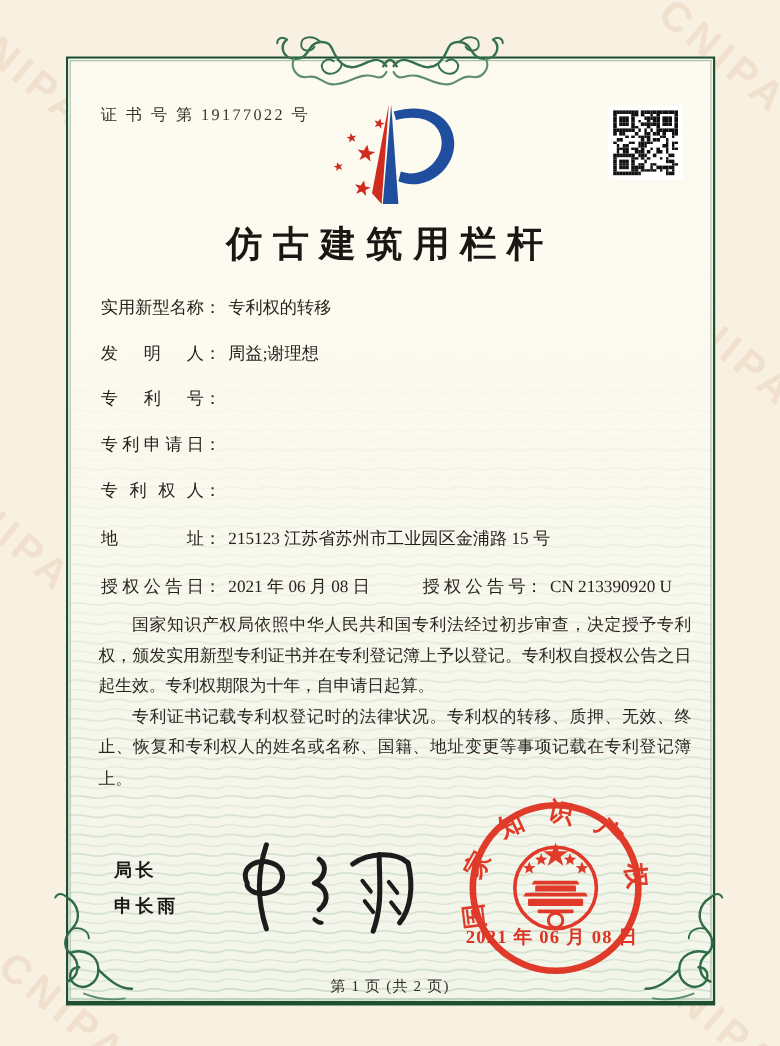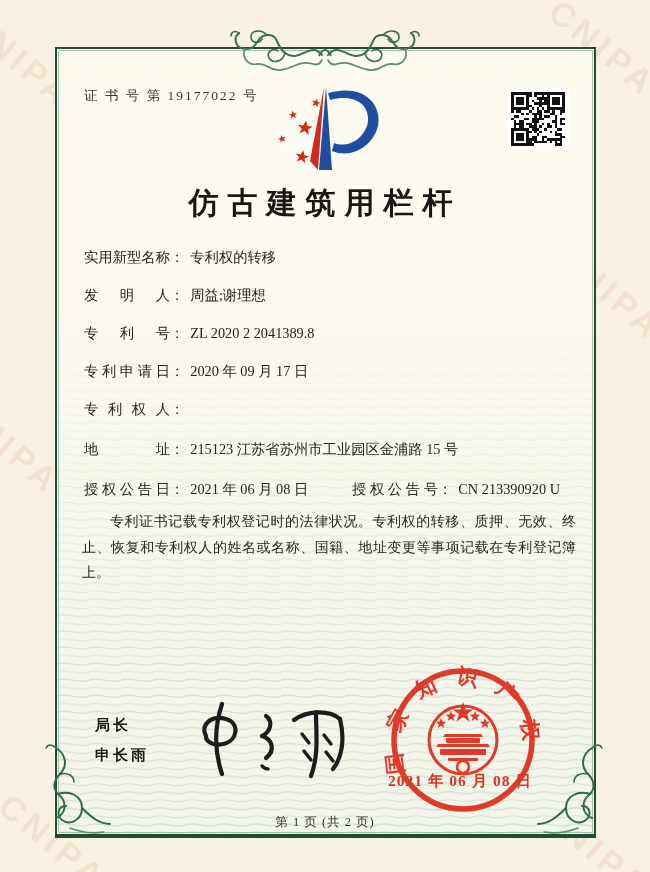--- a/index.html
+++ b/index.html
@@ -599,26 +599,24 @@
         <span class="fvalue">专利权的转移</span>
       </div>
       <div class="frow">
         <span class="flabel">发明人</span>
           <span class="fcolon">：</span>
         <span class="fvalue">周益;谢理想</span>
       </div>
       <div class="frow">
         <span class="flabel">专利号</span>
           <span class="fcolon">：</span>
-        <span class="fvalue">ZL 2020 2 2041389.8</span>
       </div>
       <div class="frow">
         <span class="flabel">专利申请日</span>
           <span class="fcolon">：</span>
-        <span class="fvalue">2020 年 09 月 17 日</span>
       </div>
       <div class="frow wide">
         <span class="flabel">专利权人</span>
           <span class="fcolon">：</span>
       </div>
       <div class="frow wide">
         <span class="flabel">地址</span>
           <span class="fcolon">：</span>
         <span class="fvalue">215123 江苏省苏州市工业园区金浦路 15 号</span>
       </div>
@@ -630,20 +628,21 @@
         </span>
         <span class="pair2" style="display:flex;">
           <span class="flabel">授权公告号</span>
             <span class="fcolon">：</span>
           <span class="fvalue">CN 213390920 U</span>
         </span>
       </div>
     </div>
 
     <div class="paras">
+      <p>国家知识产权局依照中华人民共和国专利法经过初步审查，决定授予专利权，颁发实用新型专利证书并在专利登记簿上予以登记。专利权自授权公告之日起生效。专利权期限为十年，自申请日起算。</p>
       <p>专利证书记载专利权登记时的法律状况。专利权的转移、质押、无效、终止、恢复和专利权人的姓名或名称、国籍、地址变更等事项记载在专利登记簿上。</p>
     </div>
 
     <div class="director">
       <div>局长</div>
       <div>申长雨</div>
     </div>
 
     <svg class="signature" width="170" height="95" viewBox="0 0 170 95">
       <g fill="none" stroke="#1c1c1c" stroke-width="4.2" stroke-linecap="round" stroke-linejoin="round">

